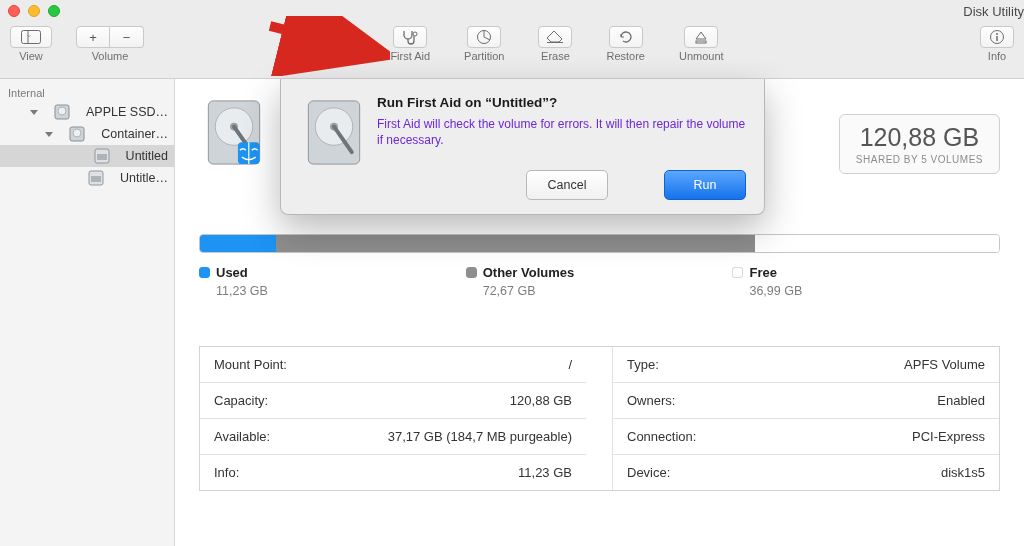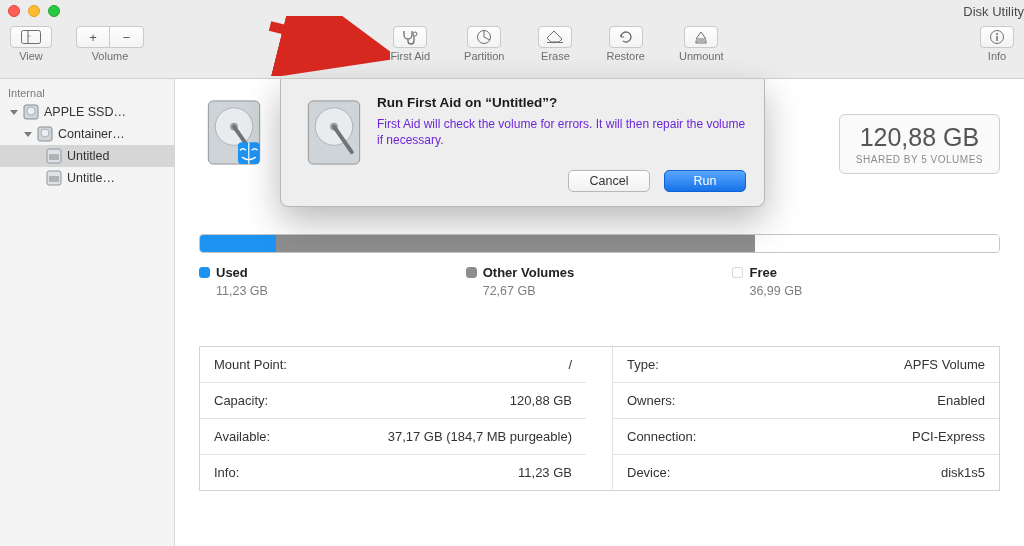--- a/index.html
+++ b/index.html
@@ -27,21 +27,21 @@
   .tb-label { font-size:11px; color:#6f6f6f; }
   .spacer { flex:1; }
   .tb-cluster { display:flex; gap:10px; }
 
   
   .body { display:flex; height:calc(546px - 22px - 57px); background:#f97316; }
 
   
   .sidebar { width:175px; background:#f4f4f4; border-right:1px solid #d7d7d7; padding-top:4px; }
   .sb-header { color:#7a7a7a; font-size:11px; padding:4px 8px 2px 8px; }
-  .sb-item { display:flex; align-items:center; gap:5px; height:22px; font-size:12.5px; color:#333; padding-right:6px; }
+  .sb-item { display:flex; align-items:center; gap:16px; height:22px; font-size:12.5px; color:#333; padding-right:6px;justify-content:flex-end; }
   .sb-item.sel { background:#d6d6d6; }
   .disclosure { width:8px; height:8px; display:inline-block; }
   .disk-ic, .vol-ic { width:16px; height:16px; display:inline-block; }
   .label { white-space:nowrap; overflow:hidden; text-overflow:ellipsis; }
 
   .lvl1 { padding-left:10px; }
   .lvl2 { padding-left:24px; }
   .lvl3 { padding-left:46px; }
 
   
@@ -74,21 +74,21 @@
   .info-col .info-row:last-child { border-bottom:none; }
   .info-col + .info-col { border-left:1px solid #e2e2e2; }
 
   
   .sheet { position:absolute; left:280px; top:79px; width:485px; background:#eee; border:1px solid #b7b7b7; border-top:none; border-radius:0 0 8px 8px; box-shadow:0 14px 36px rgba(0,0,0,0.28); padding:16px 18px 14px 18px; display:flex; gap:8px; z-index:50; }
   .sheet-icon { width:70px; height:75px; flex-shrink:0; }
   .sheet-body { flex:1; }
   .sheet-title { font-weight:700; font-size:13.5px; color:#1a1a1a; }
   .sheet-msg { font-size:12px; color:#6d28d9; margin-top:6px; line-height:1.35; }
   .sheet-btns { display:flex; justify-content:flex-end; gap:14px; margin-top:22px; }
-  .btn { min-width:82px; height:22px; border-radius:5px; font-size:12.5px; display:flex; align-items:center; justify-content:center; border:1px solid #b8b8b8; background:linear-gradient(#fff,#f0f0f0); }
+  .btn { min-width:82px; height:30px; border-radius:5px; font-size:12.5px; display:flex; align-items:center; justify-content:center; border:1px solid #b8b8b8; background:linear-gradient(#fff,#f0f0f0);margin-left:42px; }
   .btn.primary { background:linear-gradient(#5aa7ff,#1672ea); border-color:#0f62d0; color:#fff; }
 
   
   .arrow { position:absolute; left:265px; top:16px; width:125px; height:60px; z-index:60; }
 
 </style>
 </head>
 <body>
 
 <svg width="0" height="0" style="position:absolute">

